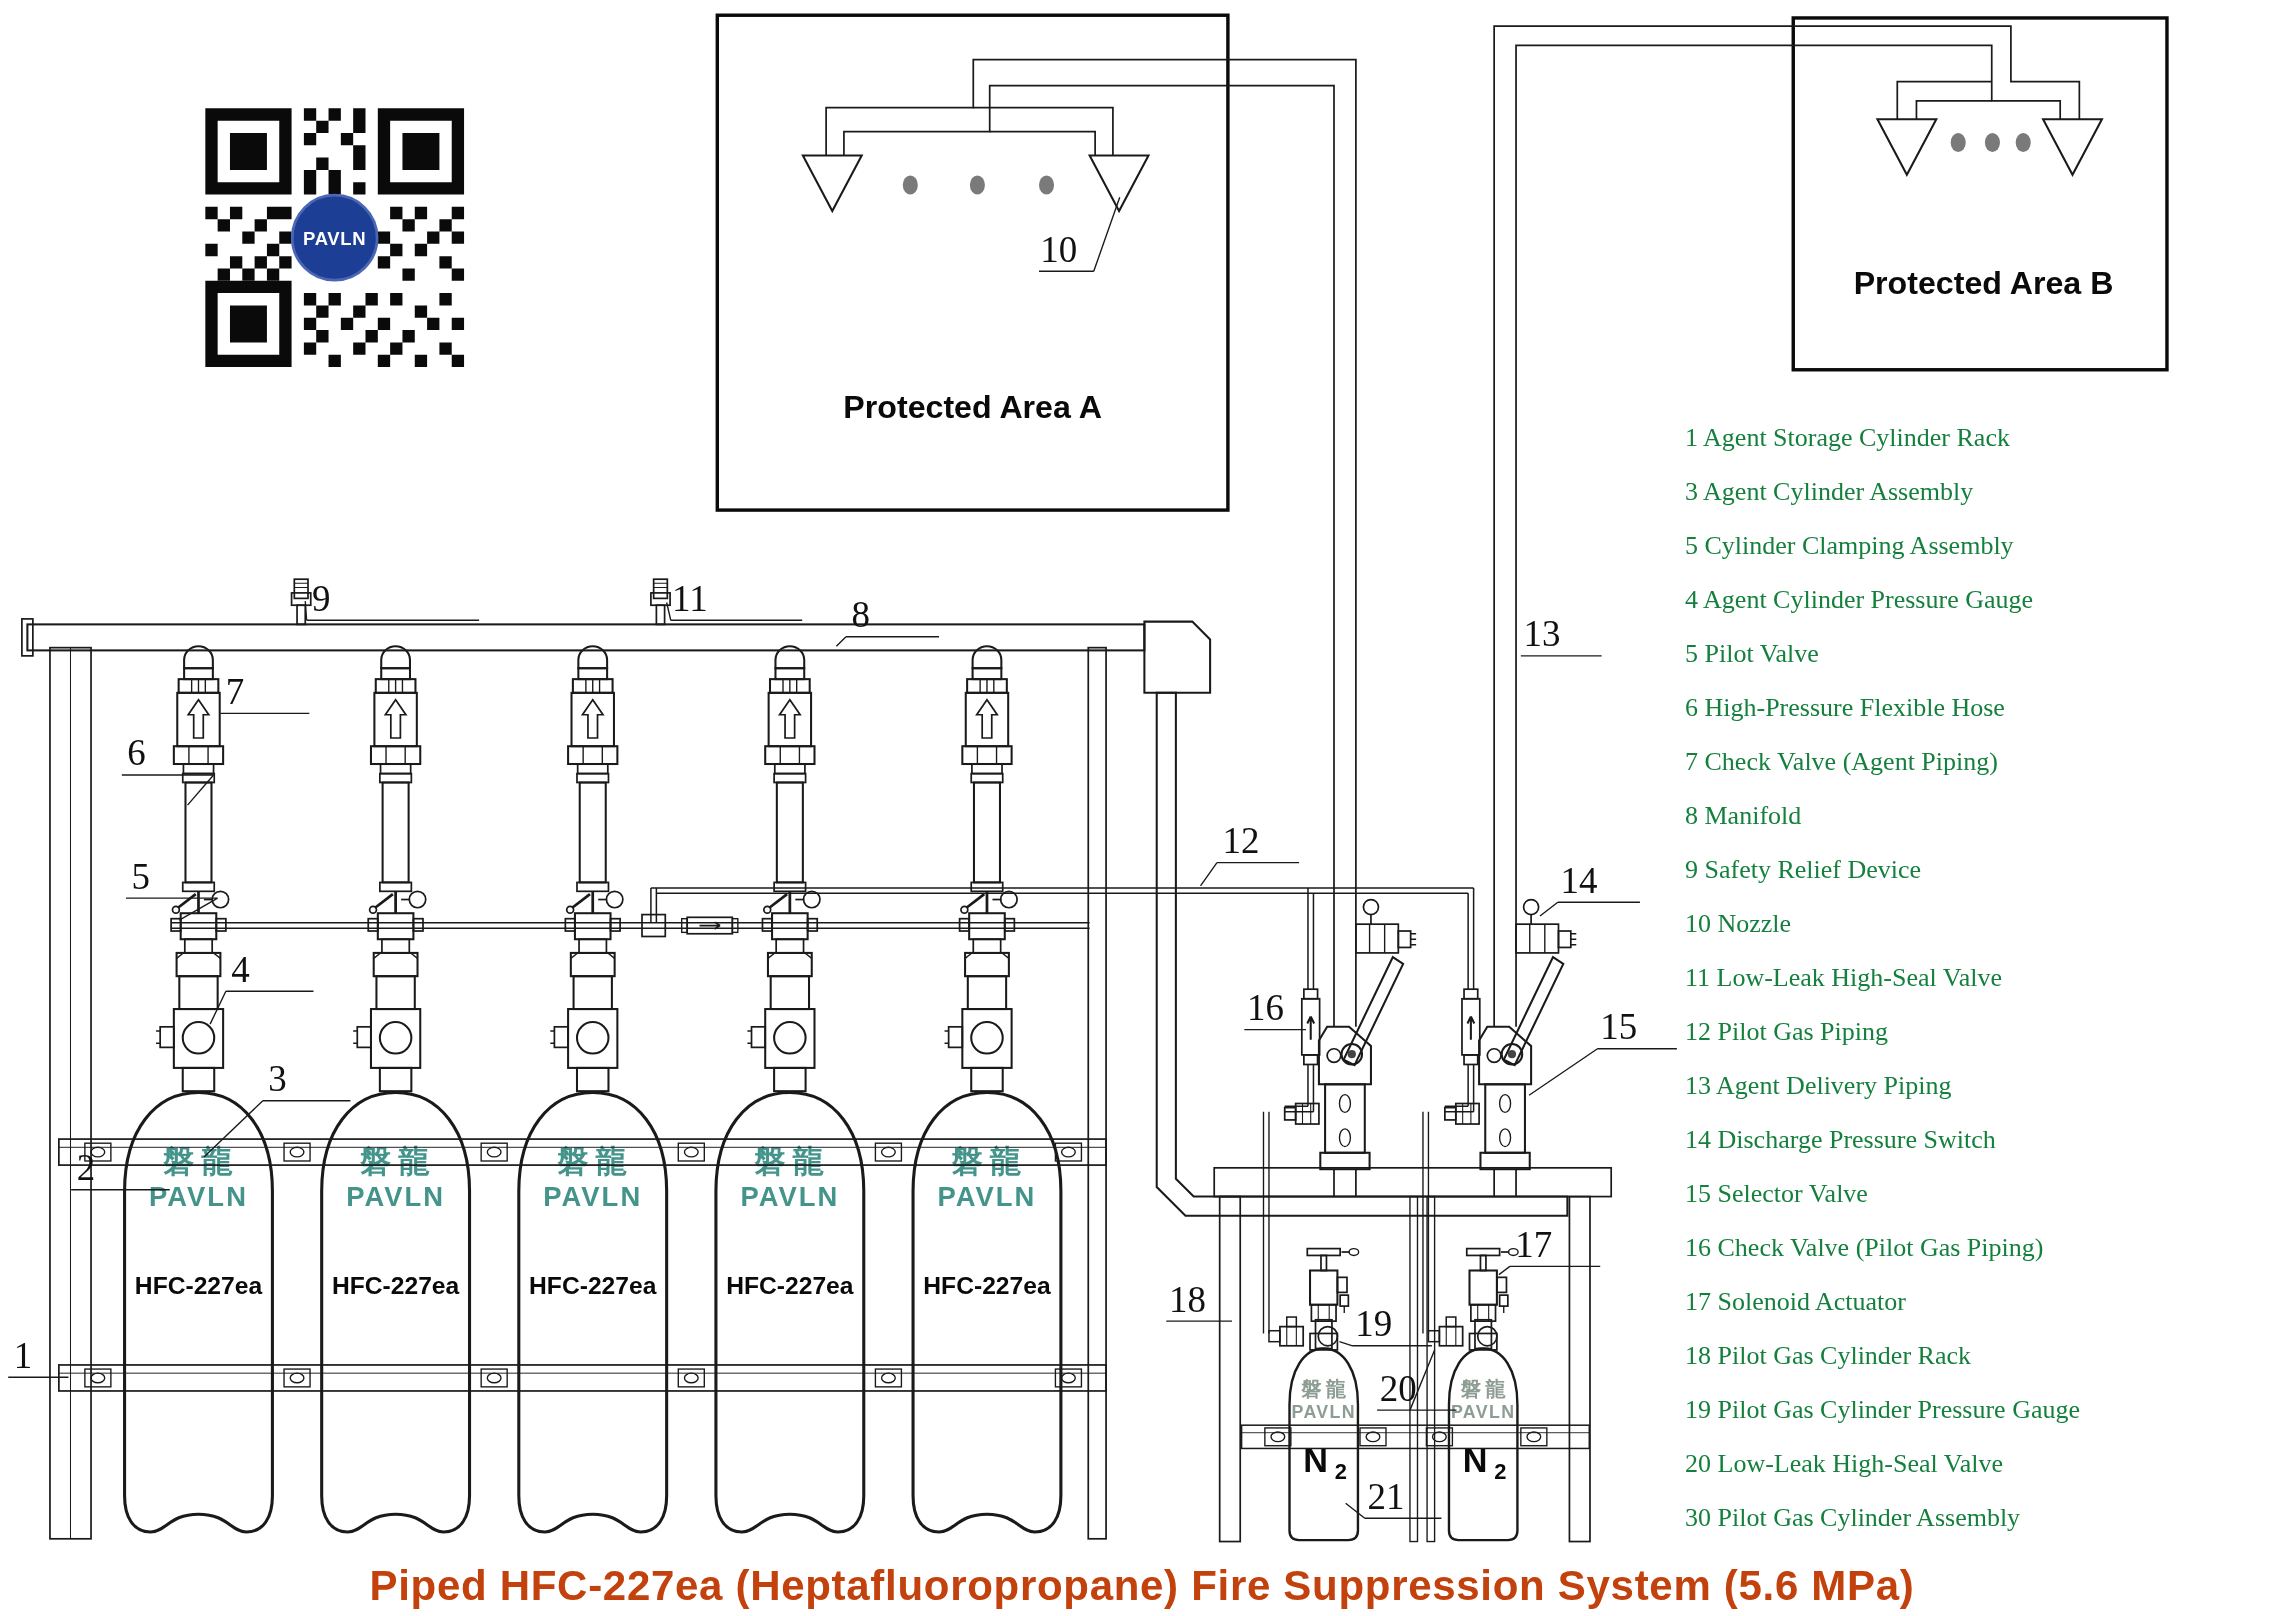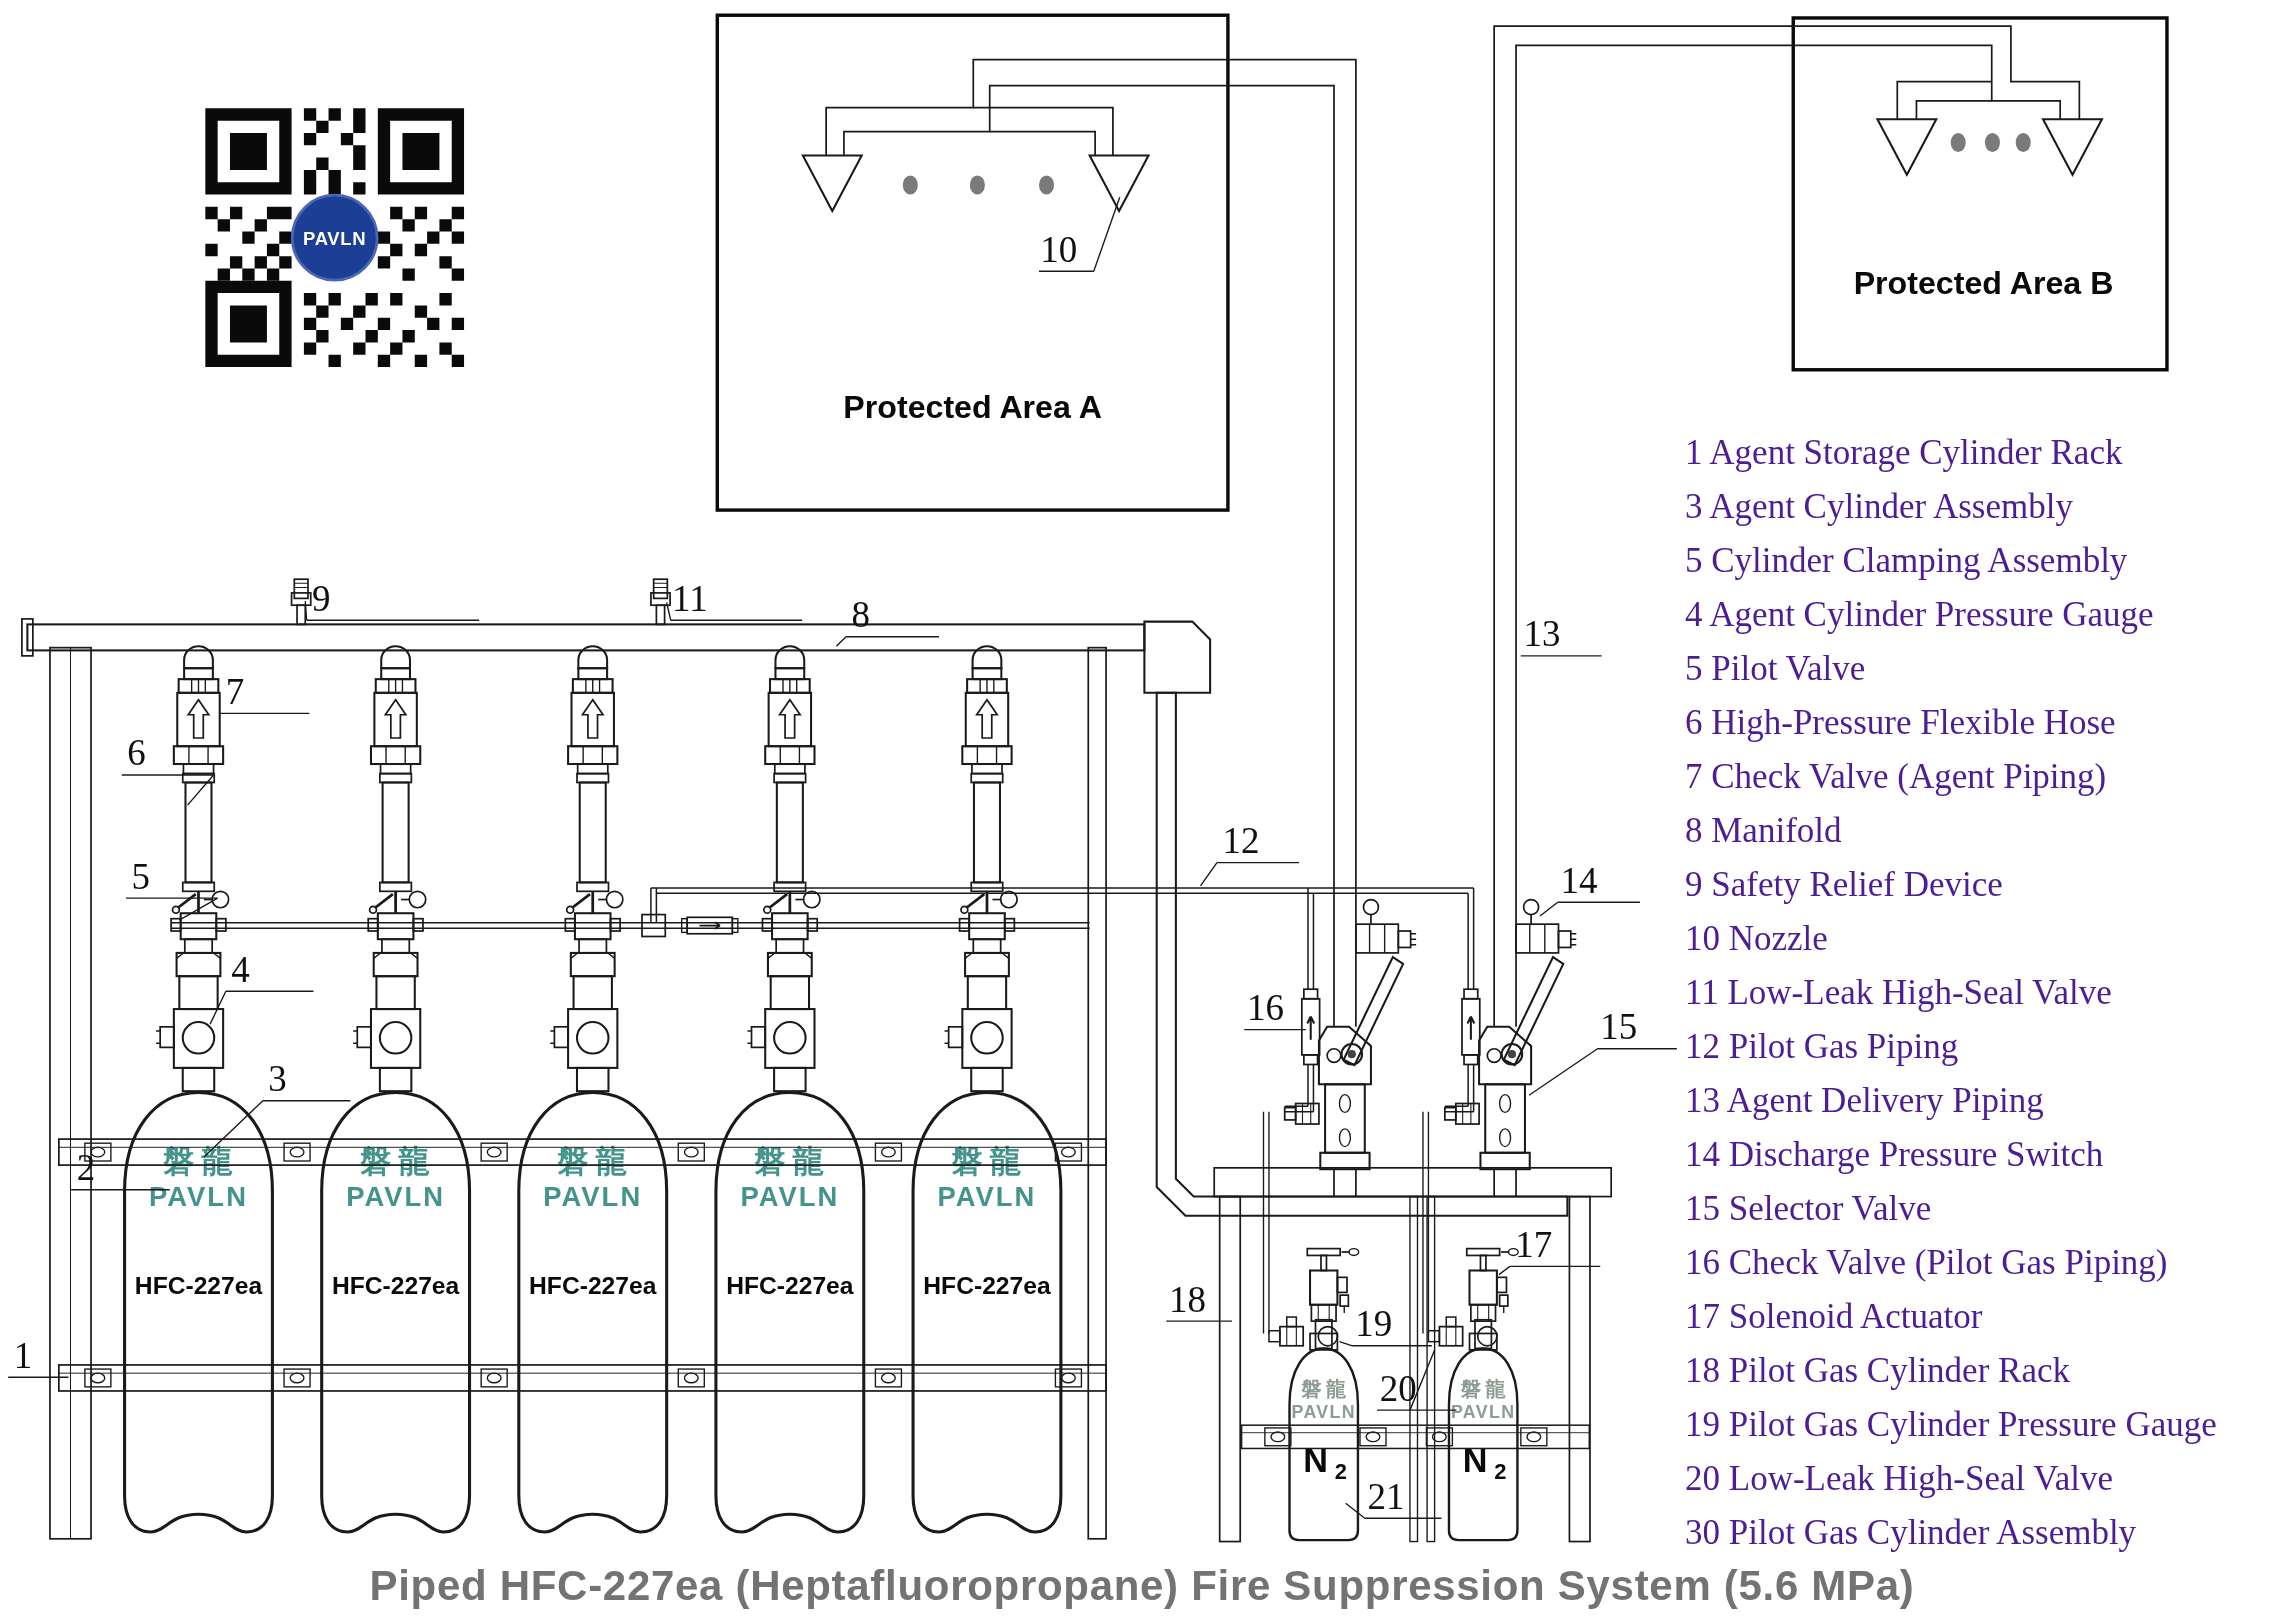--- a/index.html
+++ b/index.html
@@ -9,26 +9,26 @@
   .co{font-family:"Liberation Serif","DejaVu Serif",serif;font-size:54px;fill:#111;}
   .area-label{font-family:"Liberation Sans",sans-serif;font-weight:bold;font-size:47px;fill:#0a0a0a;}
   .brand-cn{font-family:"DejaVu Sans","Liberation Sans",sans-serif;font-weight:bold;font-size:46px;letter-spacing:10px;}
   .brand-en{font-family:"Liberation Sans",sans-serif;font-weight:bold;font-size:40px;letter-spacing:3px;}
   .agent-label{font-family:"Liberation Sans",sans-serif;font-weight:bold;font-size:36px;fill:#0a0a0a;}
   .pilot-cn{font-family:"DejaVu Sans","Liberation Sans",sans-serif;font-weight:bold;font-size:30px;letter-spacing:6px;}
   .pilot-en{font-family:"Liberation Sans",sans-serif;font-weight:bold;font-size:26px;letter-spacing:2px;}
   .n2{font-family:"Liberation Sans",sans-serif;font-weight:bold;font-size:50px;fill:#0a0a0a;}
   .n2s{font-family:"Liberation Sans",sans-serif;font-weight:bold;font-size:32px;fill:#0a0a0a;}
   .qr-logo-text{font-family:"Liberation Sans",sans-serif;font-weight:bold;font-size:27px;fill:#fff;letter-spacing:1px;}
-  .legend{position:absolute;left:1685px;top:426px;width:595px;
-          font-family:"Liberation Serif","DejaVu Serif",serif;font-size:35px;color:#4c1d95;
+  .legend{position:absolute;left:1685px;top:411px;width:595px;
+          font-family:"Liberation Serif","DejaVu Serif",serif;font-size:26px;color:#15803d;
           line-height:54px;white-space:nowrap;}
   .title{position:absolute;left:0;top:1562px;width:2284px;text-align:center;
          font-family:"Liberation Sans",sans-serif;font-weight:bold;font-size:42px;
-         color:#737373;letter-spacing:0.7px;}
+         color:#c2410c;letter-spacing:0.7px;}
   .ln{stroke:#1a1a1a;fill:none;}
 </style>
 </head>
 <body>
 
 <div class="stage">
 
 <svg width="2284" height="1617" viewBox="0 0 3337 2362">
   <defs>
     <pattern id="hatch" width="12" height="12" patternUnits="userSpaceOnUse">

